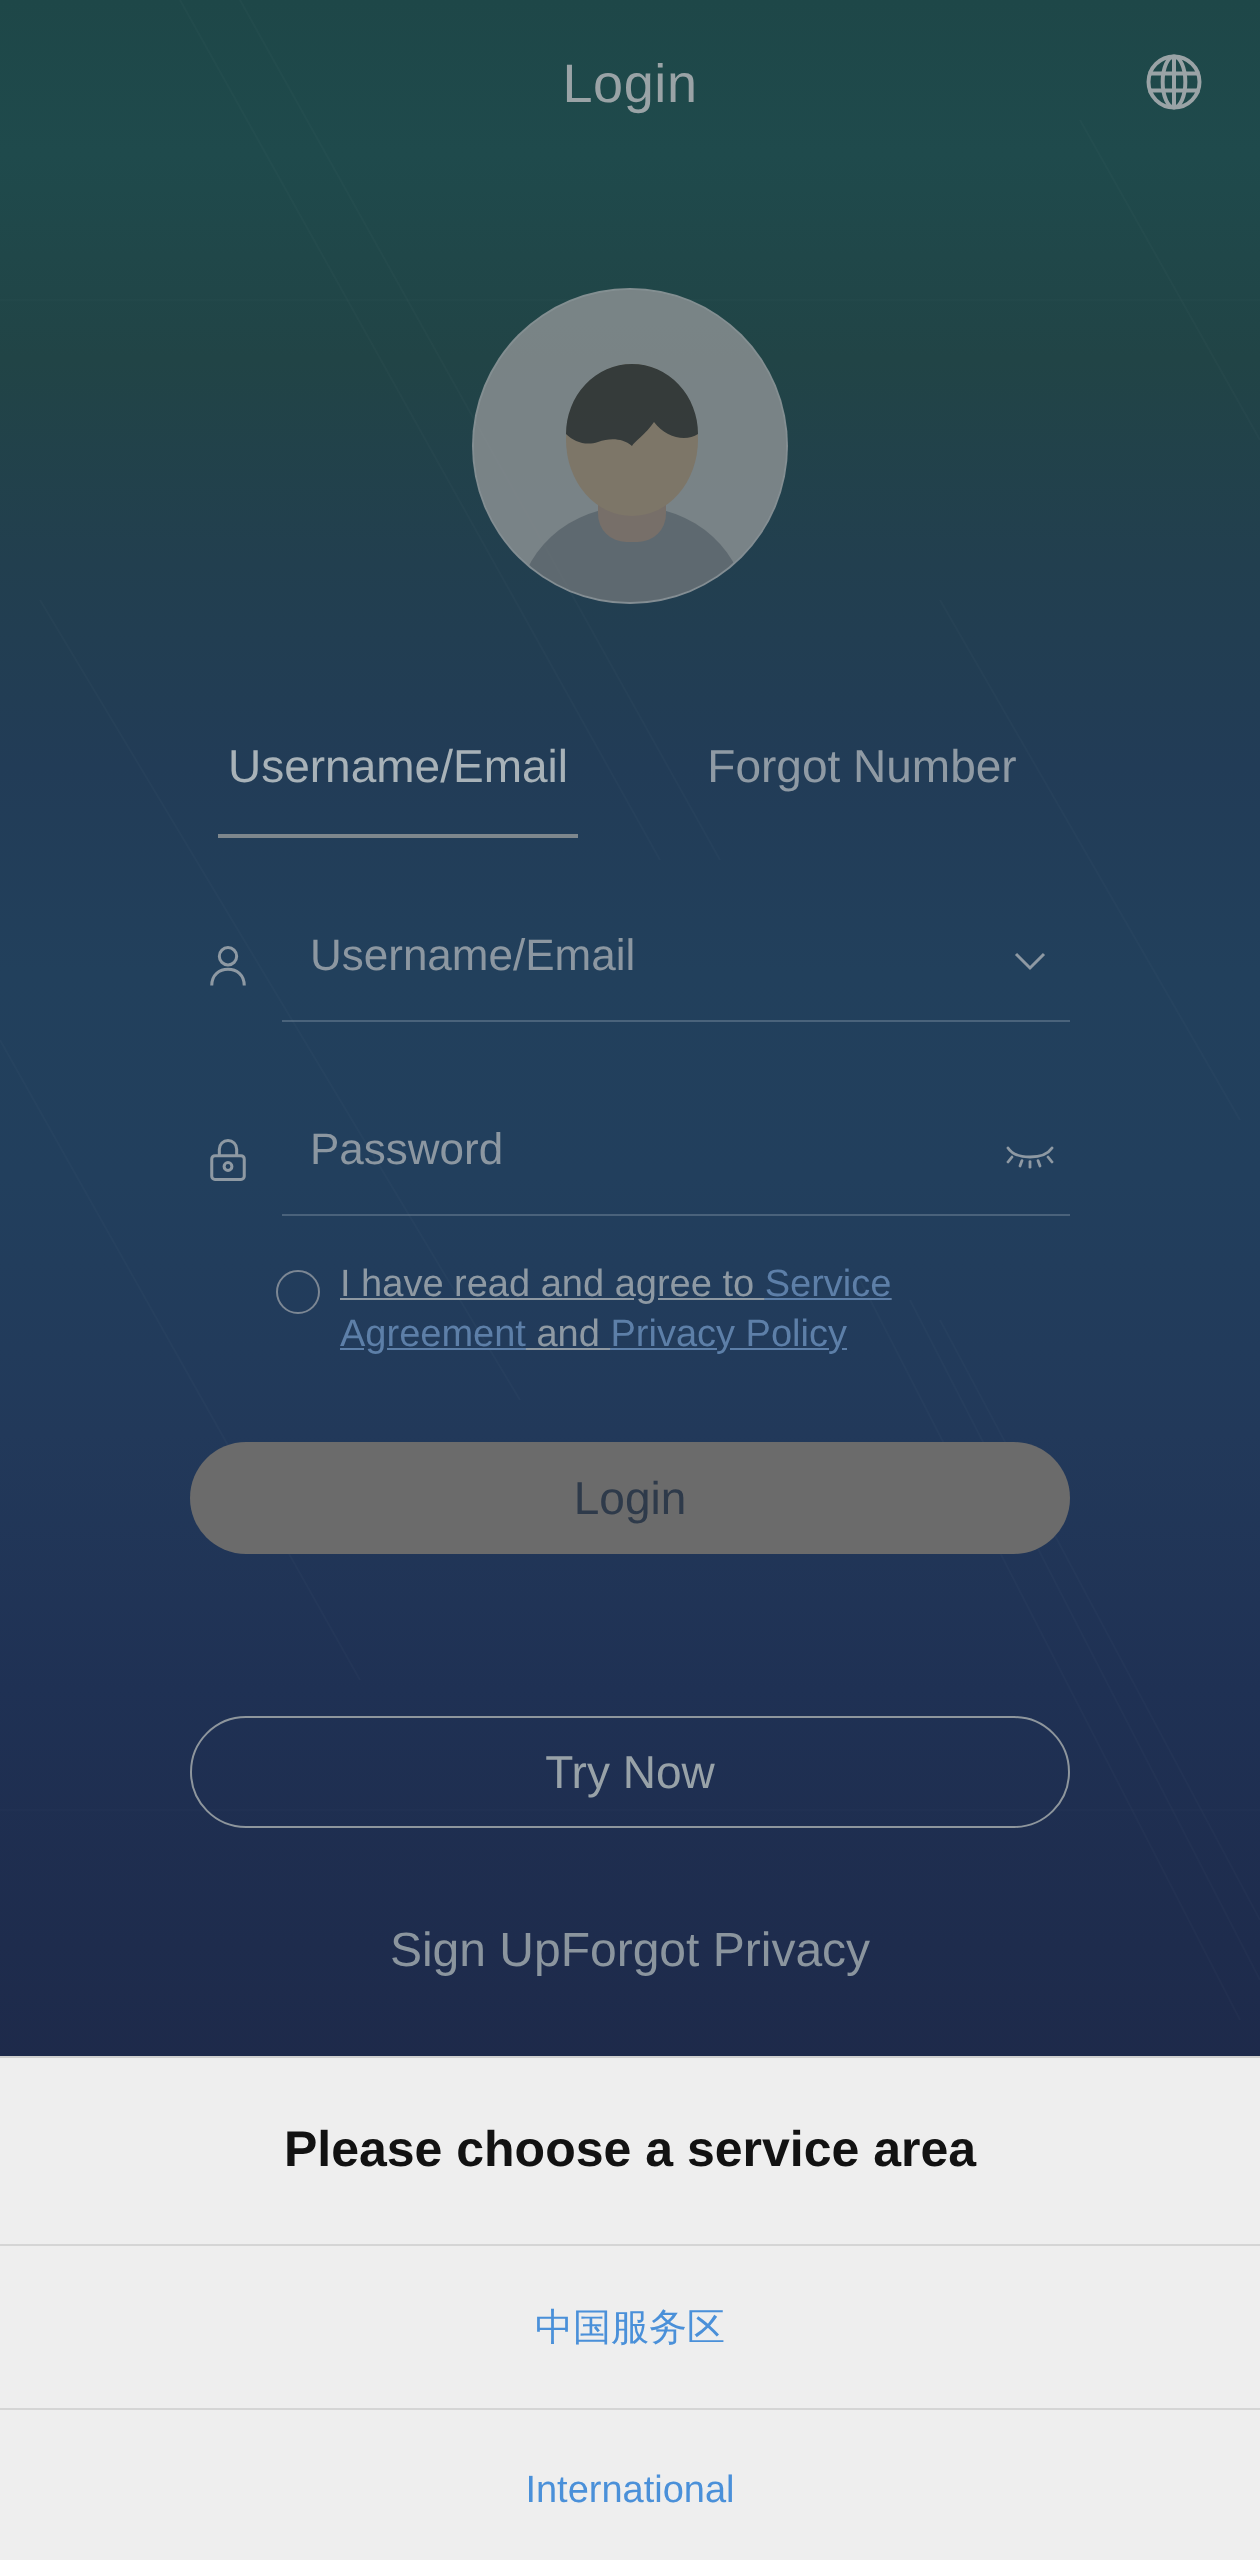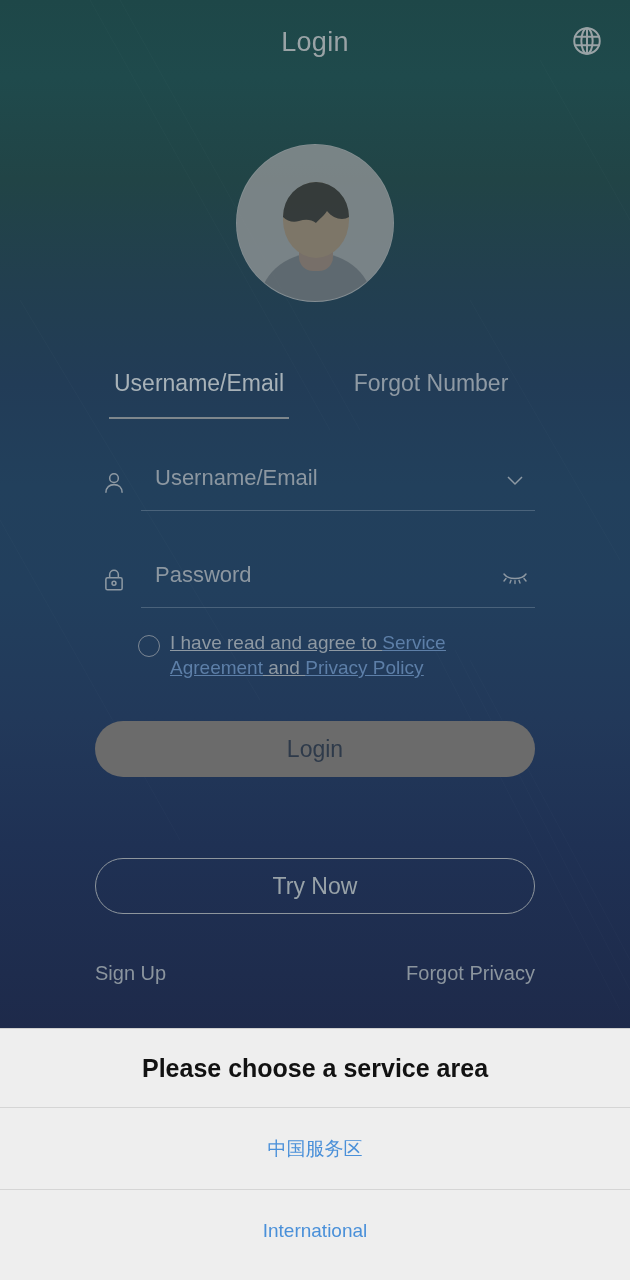--- a/index.html
+++ b/index.html
@@ -218,37 +218,37 @@
     color: #98a2a8;
   }
 
   
   .footer-links {
     position: absolute;
     top: 962px;
     left: 95px;
     width: 440px;
     display: flex;
-    justify-content: space-between;
-    font-size: 20px;
+    justify-content: center;
+    font-size: 24px;
     color: #8b959e;
   }
 
   
   .sheet {
     position: absolute;
     left: 0;
     bottom: 0;
     width: 630px;
     height: 252px;
     background: #eeeeee;
     border-top: 1px solid #cfcfcf;
   }
   .sheet-title {
-    height: 79px;
+    height: 94px;
     display: flex;
     align-items: center;
     justify-content: center;
     font-size: 25px;
     font-weight: bold;
     color: #121212;
     border-bottom: 1px solid #d5d5d5;
   }
   .sheet-option {
     height: 82px;

